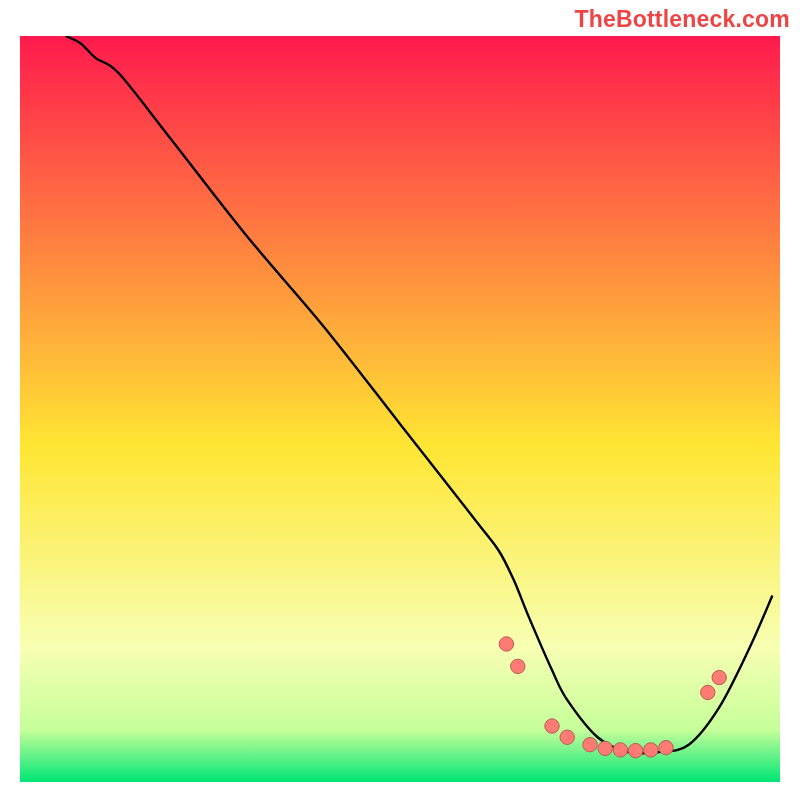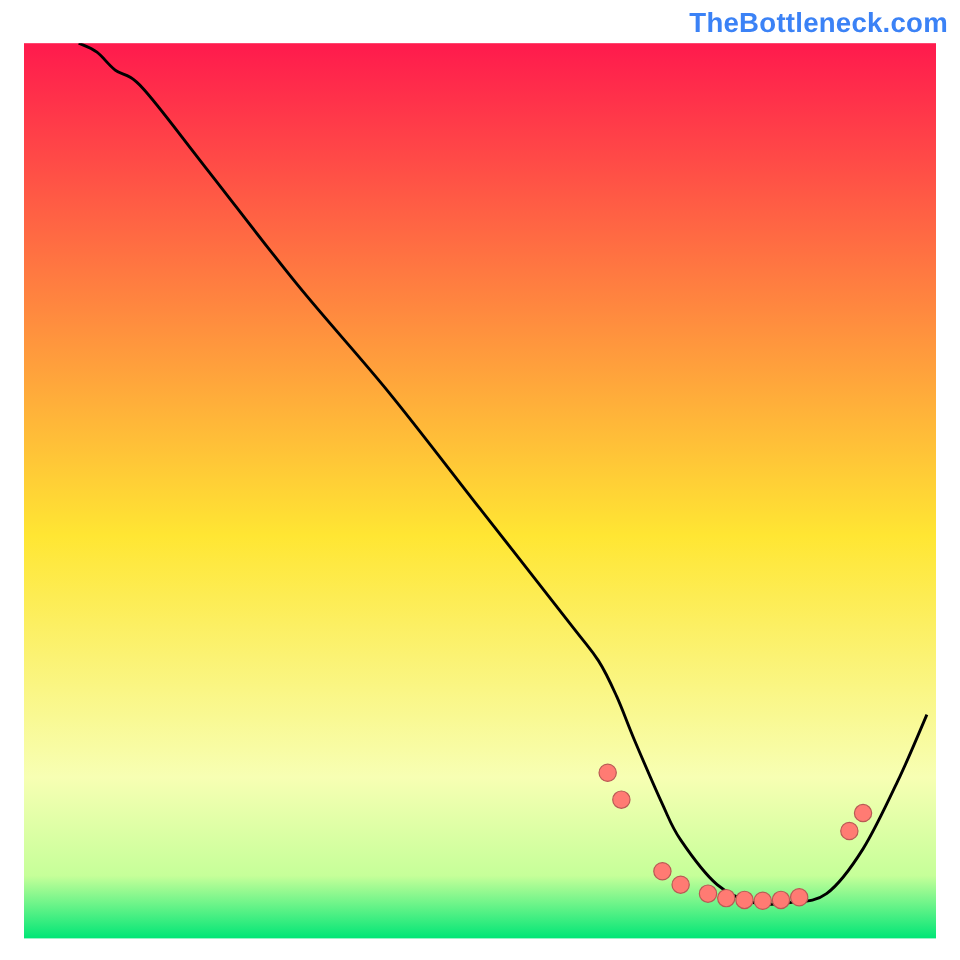--- a/index.html
+++ b/index.html
@@ -15,21 +15,21 @@
     position: relative;
     width: 800px;
     height: 800px;
   }
   .watermark {
     position: absolute;
     top: 6px;
     right: 10px;
     font-size: 23px;
     font-weight: 600;
-    color: #3b82f6;
+    color: #ef4444;
     letter-spacing: 0.2px;
   }
   svg.main {
     position: absolute;
     left: 0;
     top: 0;
     width: 800px;
     height: 800px;
   }
 </style>

